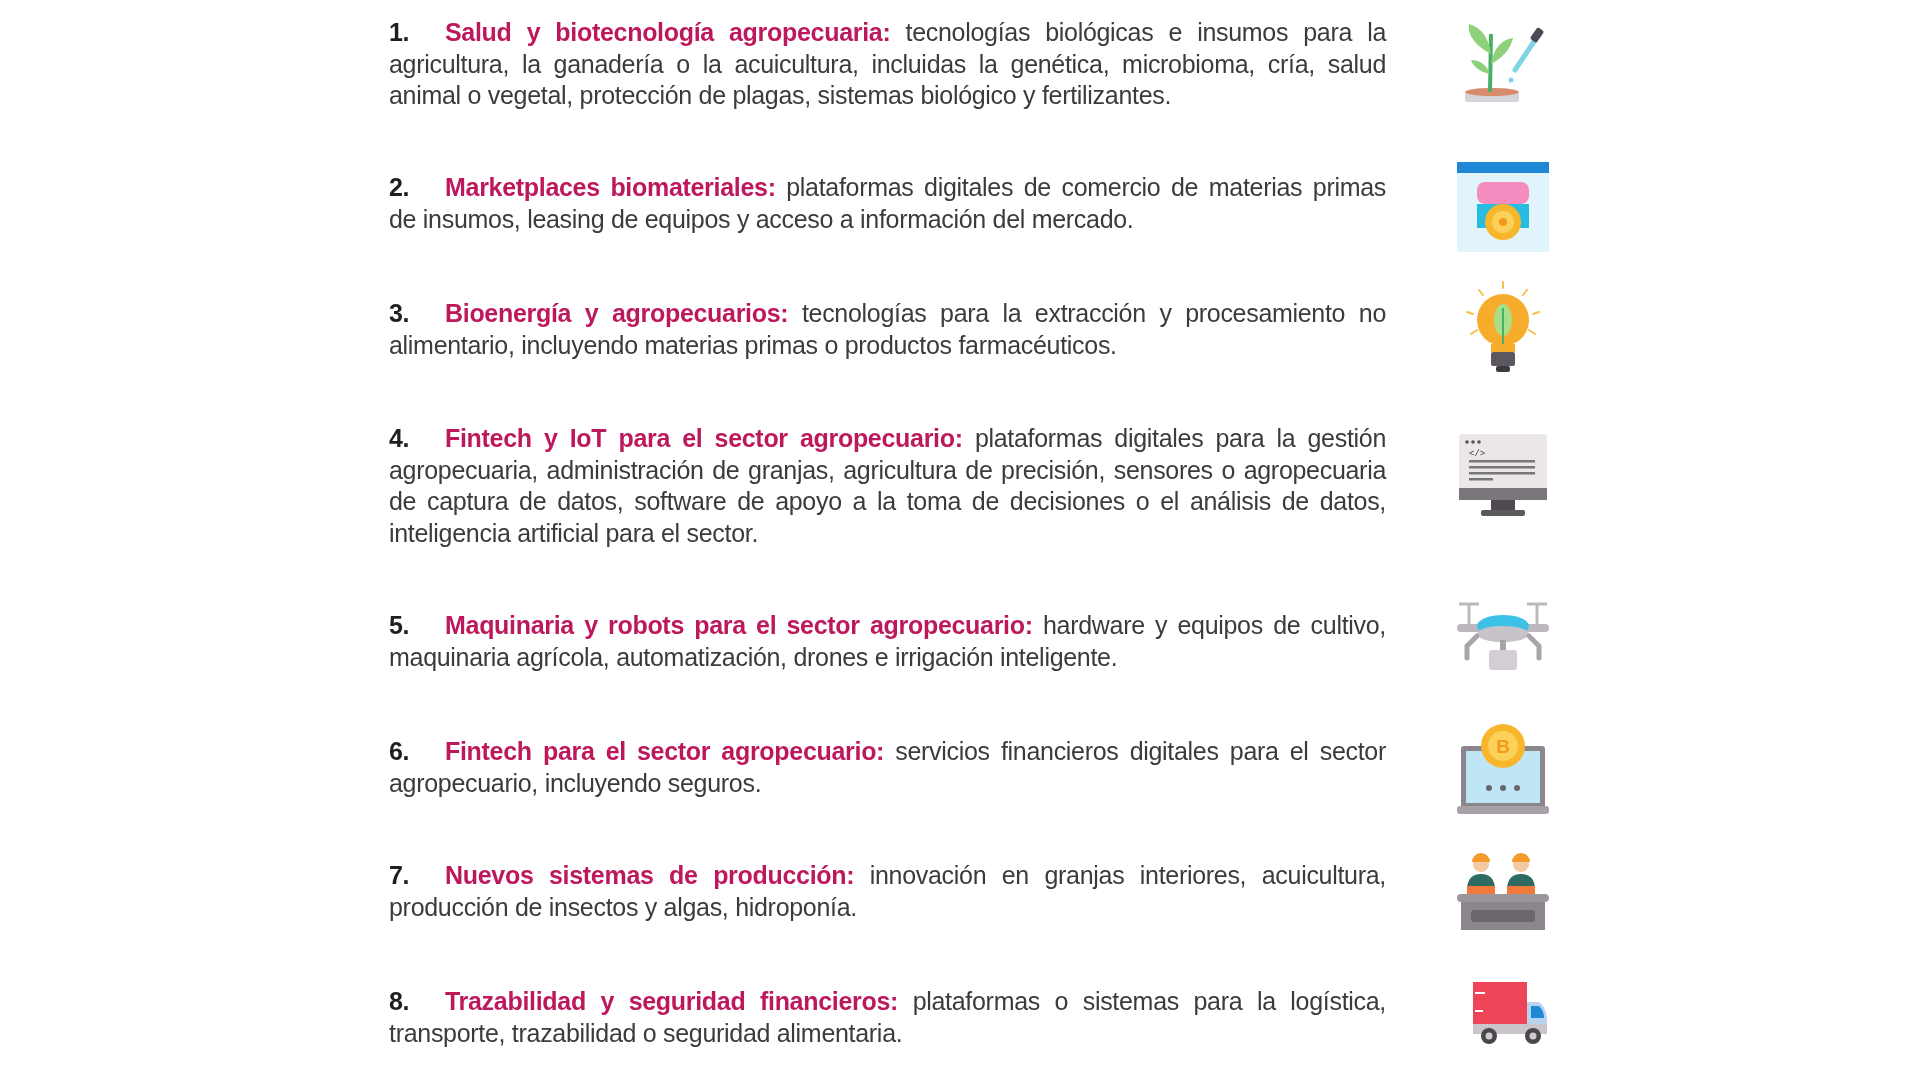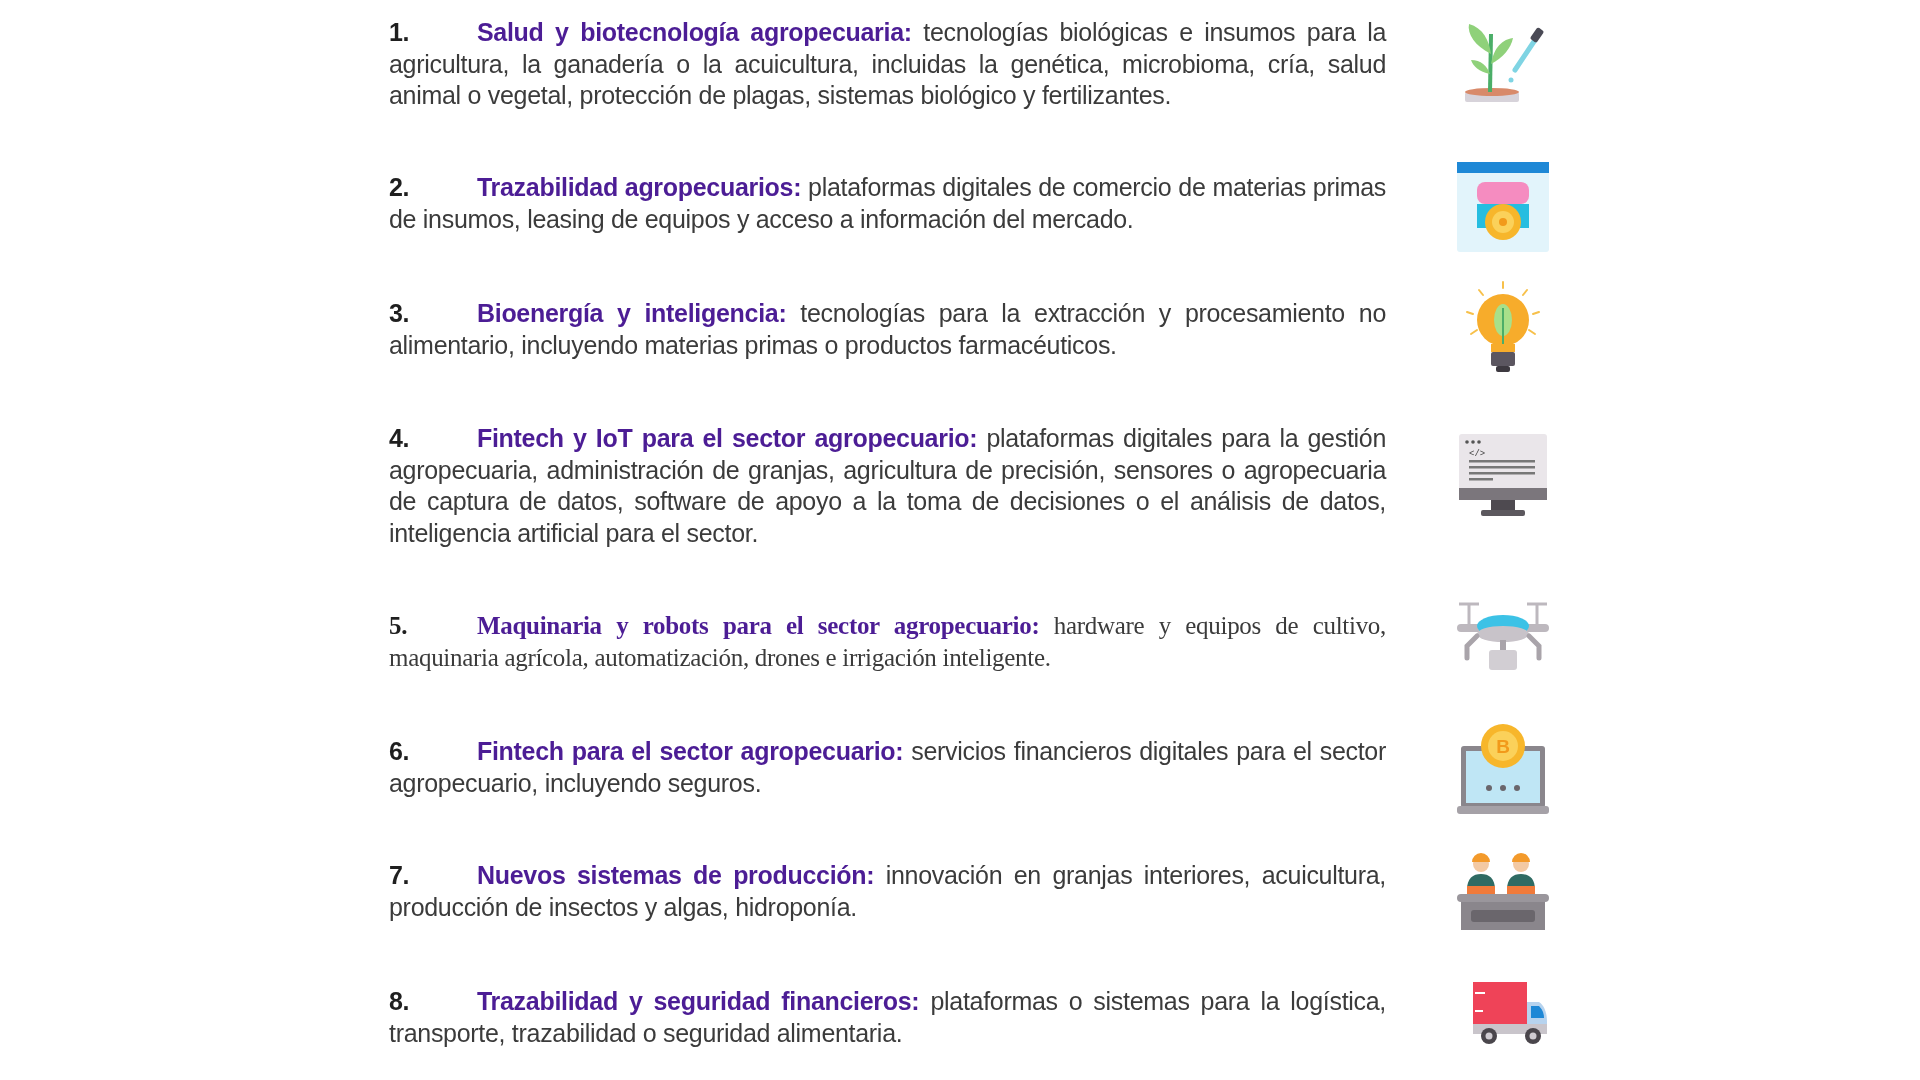--- a/index.html
+++ b/index.html
@@ -6,21 +6,21 @@
   body {
     width:1920px; height:1080px; background:#ffffff; position:relative; overflow:hidden;
     font-family: "Liberation Sans", sans-serif; color:#3a3a3a;
   }
   .item {
     position:absolute; left:389px; width:997px;
     font-size:25px; line-height:31.5px; text-align:justify;
     letter-spacing:-0.3px; color:#3b3b3b;
   }
   .num { font-weight:bold; color:#1f1f1f; display:inline-block; width:56px; }
-  .title { font-weight:bold; color:#4c1d95;margin-left:32px; }
+  .title { font-weight:bold; color:#be185d; }
   .icon { position:absolute; width:96px; height:96px; left:1455px; }
   .icon svg { width:100%; height:100%; display:block; }
 </style>
 </head>
 <body>
 
 <div class="item" style="top:17px;">
   <span class="num">1.</span><span class="title">Salud y biotecnología agropecuaria:</span><span> tecnologías biológicas e insumos para la agricultura, la ganadería o la acuicultura, incluidas la genética, microbioma, cría, salud animal o vegetal, protección de plagas, sistemas biológico y fertilizantes.</span>
 </div>
 <div class="icon" style="top:14px;">
@@ -31,36 +31,36 @@
     <path d="M36 40 C20 32 12 20 14 10 C28 14 34 26 36 40Z" fill="#8fd17a"></path>
     <path d="M36 50 C48 44 56 34 58 24 C44 26 38 38 36 50Z" fill="#8fd17a"></path>
     <path d="M35 60 C24 58 18 52 16 46 C26 46 32 52 35 60Z" fill="#8fd17a"></path>
     <path d="M60 56 L80 26" stroke="#7fd4e3" stroke-width="5" stroke-linecap="round"></path>
     <rect x="78" y="14" width="8" height="14" rx="2" fill="#4a4a55" transform="rotate(35 82 21)"></rect>
     <circle cx="56" cy="66" r="2.5" fill="#7fd4e3"></circle>
   </svg>
 </div>
 
 <div class="item" style="top:172px;">
-  <span class="num">2.</span><span class="title">Trazabilidad agropecuarios:</span><span> plataformas digitales de comercio de materias primas de insumos, leasing de equipos y acceso a información del mercado.</span>
+  <span class="num">2.</span><span class="title">Marketplaces biomateriales:</span><span> plataformas digitales de comercio de materias primas de insumos, leasing de equipos y acceso a información del mercado.</span>
 </div>
 <div class="icon" style="top:160px;">
   <svg viewBox="0 0 96 96">
     <rect x="2" y="2" width="92" height="90" rx="3" fill="#e2f4fb"></rect>
     <rect x="2" y="2" width="92" height="11" fill="#1e88d6"></rect>
     <rect x="22" y="22" width="52" height="22" rx="8" fill="#f58cc0"></rect>
     <rect x="22" y="44" width="52" height="24" fill="#26bde0"></rect>
     <circle cx="48" cy="62" r="18" fill="#f7b62b"></circle>
     <circle cx="48" cy="62" r="11" fill="#fbd15a"></circle>
     <circle cx="48" cy="62" r="4" fill="#f29a1a"></circle>
   </svg>
 </div>
 
 <div class="item" style="top:298px;">
-  <span class="num">3.</span><span class="title">Bioenergía y inteligencia:</span><span> tecnologías para la extracción y procesamiento no alimentario, incluyendo materias primas o productos farmacéuticos.</span>
+  <span class="num">3.</span><span class="title">Bioenergía y agropecuarios:</span><span> tecnologías para la extracción y procesamiento no alimentario, incluyendo materias primas o productos farmacéuticos.</span>
 </div>
 <div class="icon" style="top:280px;">
   <svg viewBox="0 0 96 96">
     <g stroke="#f7c04a" stroke-width="2" stroke-linecap="round">
       <line x1="48" y1="2" x2="48" y2="8"></line>
         <line x1="24" y1="10" x2="28" y2="15"></line>
         <line x1="72" y1="10" x2="68" y2="15"></line>
       <line x1="12" y1="32" x2="18" y2="34"></line>
         <line x1="84" y1="32" x2="78" y2="34"></line>
       <line x1="16" y1="54" x2="22" y2="50"></line>
@@ -88,21 +88,21 @@
     <text x="14" y="28" font-size="9" font-family="Liberation Mono, monospace" fill="#444">&lt;/&gt;</text>
     <rect x="14" y="32" width="66" height="2.5" fill="#777"></rect>
     <rect x="14" y="38" width="66" height="2.5" fill="#777"></rect>
     <rect x="14" y="44" width="66" height="2.5" fill="#777"></rect>
     <rect x="14" y="50" width="24" height="2.5" fill="#777"></rect>
     <rect x="36" y="72" width="24" height="12" fill="#4e4a50"></rect>
     <rect x="26" y="82" width="44" height="6" rx="2" fill="#5c585e"></rect>
   </svg>
 </div>
 
-<div class="item" style="top:610px;font-family:Liberation Serif, serif;">
+<div class="item" style="top:610px;">
   <span class="num">5.</span><span class="title">Maquinaria y robots para el sector agropecuario:</span><span> hardware y equipos de cultivo, maquinaria agrícola, automatización, drones e irrigación inteligente.</span>
 </div>
 <div class="icon" style="top:596px;">
   <svg viewBox="0 0 96 96">
     <g stroke="#bdb8be" stroke-width="3">
       <line x1="14" y1="8" x2="14" y2="30"></line>
         <line x1="82" y1="8" x2="82" y2="30"></line>
       <line x1="4" y1="8" x2="24" y2="8"></line>
         <line x1="72" y1="8" x2="92" y2="8"></line>
     </g>

